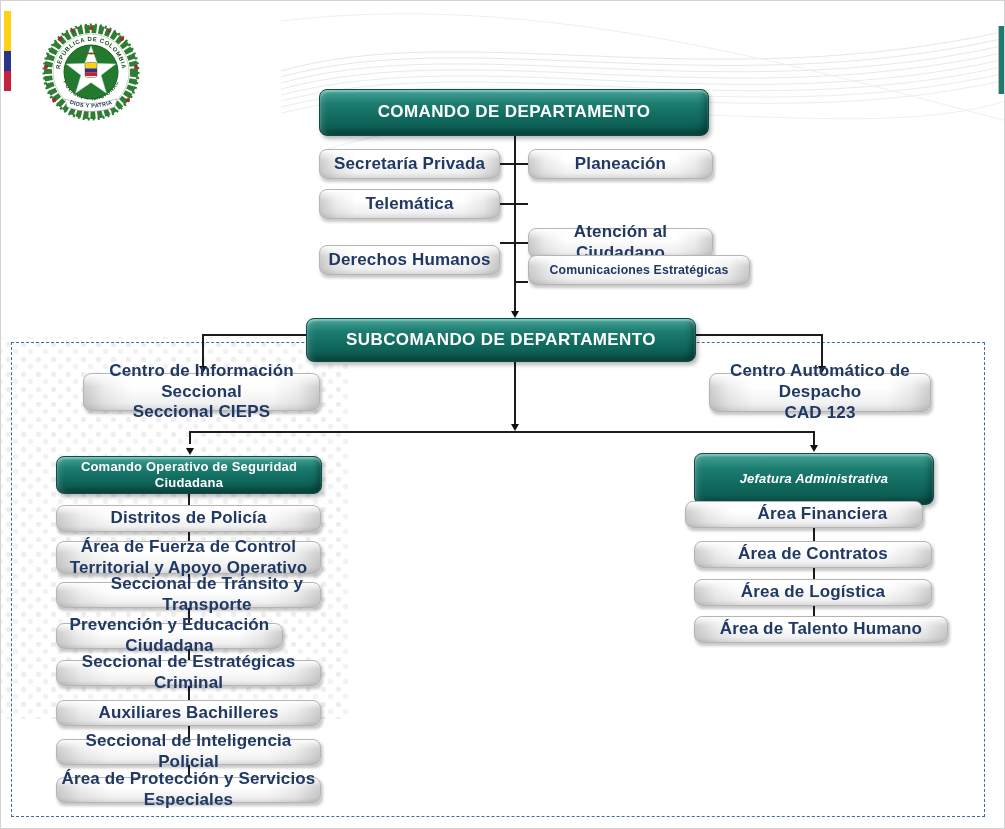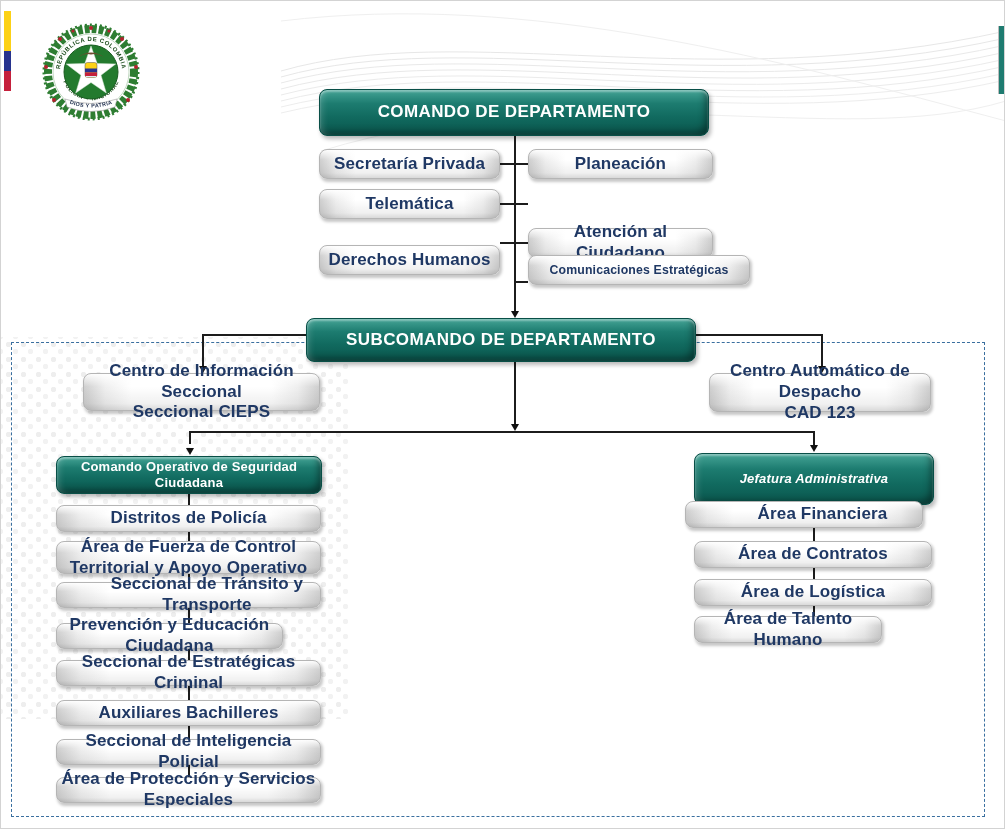--- a/index.html
+++ b/index.html
@@ -202,15 +202,15 @@
   <div class="box box-gray" style="left:55px; top:622px; width:227px; height:26px;">Prevención y Educación Ciudadana</div>
   <div class="box box-gray" style="left:55px; top:659px; width:265px; height:26px;">Seccional de Estratégicas Criminal</div>
   <div class="box box-gray" style="left:55px; top:699px; width:265px; height:26px;">Auxiliares Bachilleres</div>
   <div class="box box-gray" style="left:55px; top:738px; width:265px; height:26px;">Seccional de Inteligencia Policial</div>
   <div class="box box-gray" style="left:55px; top:776px; width:265px; height:26px;">Área de Protección y Servicios Especiales</div>
 
   <div class="box box-teal small" style="left:693px; top:452px; width:240px; height:52px;font-style:italic;">Jefatura Administrativa</div>
   <div class="box box-gray" style="left:684px; top:500px; width:238px; height:27px;padding-left:41px;">Área Financiera</div>
   <div class="box box-gray" style="left:693px; top:540px; width:238px; height:27px;">Área de Contratos</div>
   <div class="box box-gray" style="left:693px; top:578px; width:238px; height:27px;">Área de Logística</div>
-  <div class="box box-gray" style="left:693px; top:615px; width:188px; height:27px;">Área de Talento Humano</div>
+  <div class="box box-gray" style="left:693px; top:615px; width:254px; height:27px;">Área de Talento Humano</div>
 
 </div>
 
 </body></html>

